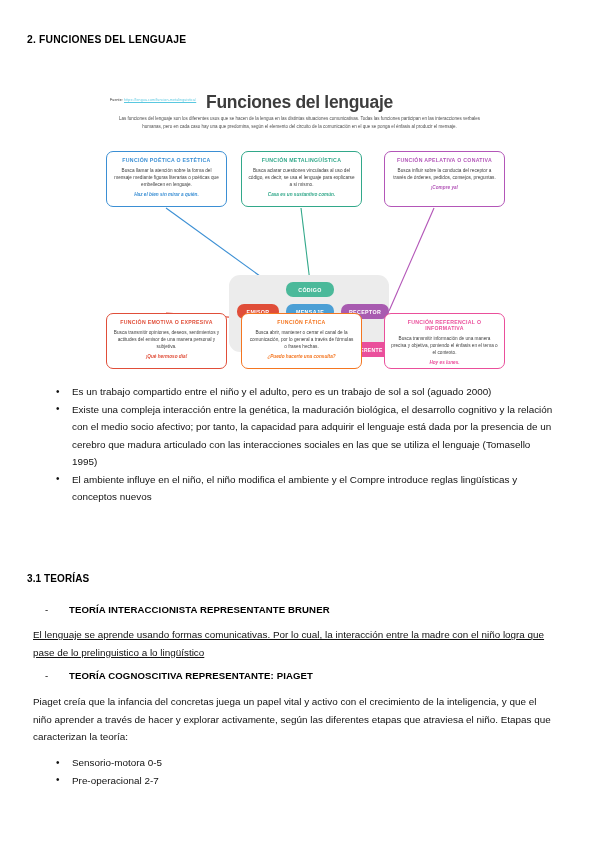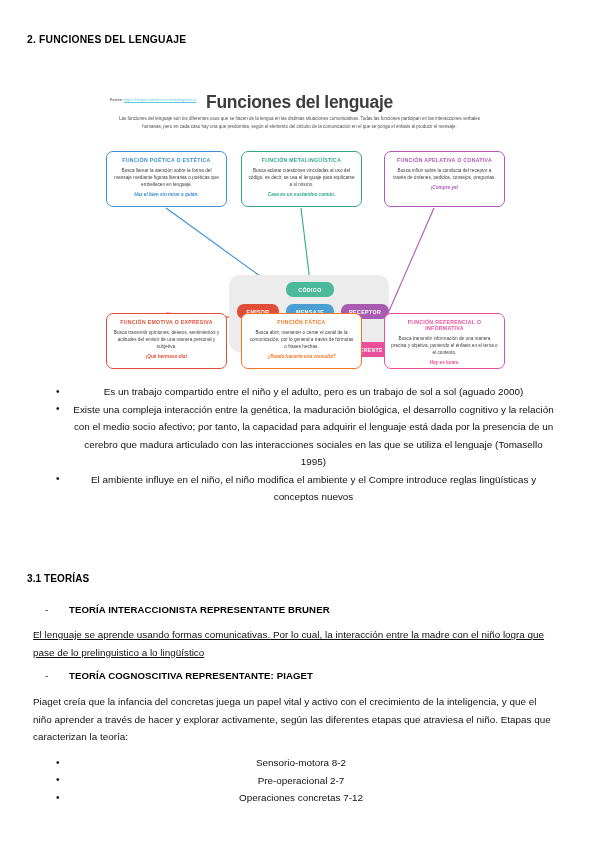--- a/index.html
+++ b/index.html
@@ -50,21 +50,20 @@
     padding: 0;
     list-style: none;
   }
   .bullets li {
     position: relative;
     padding-left: 22px;
     font-size: 9.9px;
     line-height: 17.5px;
     color: #111;
     margin-bottom: 0;
-    text-align: center;
   }
   .bullets li::before {
     content: "\2022";
     position: absolute;
     left: 6px;
     top: -0.5px;
     font-size: 10px;
     color: #111;
   }
   .dashitem {
@@ -300,18 +299,17 @@
   <div class="doc-p" style="left:33px; top:626px; width:520px;text-decoration:underline;">El lenguaje se aprende usando formas comunicativas. Por lo cual, la interacción entre la madre con el niño logra que pase de lo prelinguistico a lo lingüístico</div>
 
   <div class="dashitem" style="left:69px; top:670px;">
     <span class="dash">-</span>
     <span>TEORÍA COGNOSCITIVA REPRESENTANTE: PIAGET</span>
   </div>
 
   <div class="doc-p" style="left:33px; top:693px; width:520px;">Piaget creía que la infancia del concretas juega un papel vital y activo con el crecimiento de la inteligencia, y que el niño aprender a través de hacer y explorar activamente, según las diferentes etapas que atraviesa el niño. Etapas que caracterizan la teoría:</div>
 
   <ul class="bullets" style="left:50px; top:754px; width:480px;">
-    <li>Sensorio-motora 8-2</li>
+    <li>Sensorio-motora 0-5</li>
     <li>Pre-operacional 2-7</li>
-    <li>Operaciones concretas 7-12</li>
   </ul>
 
 </div>
 
 </body></html>

